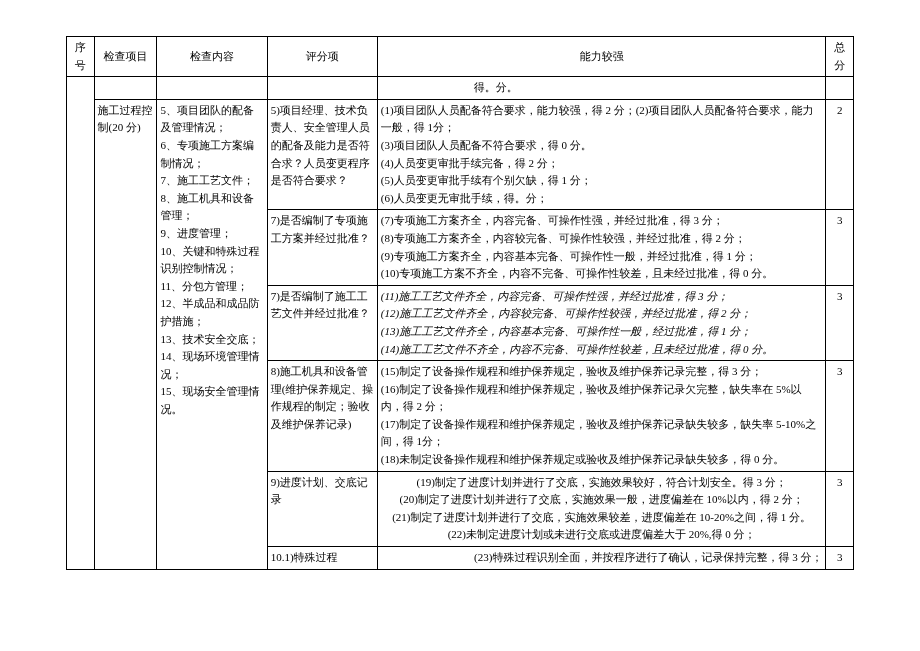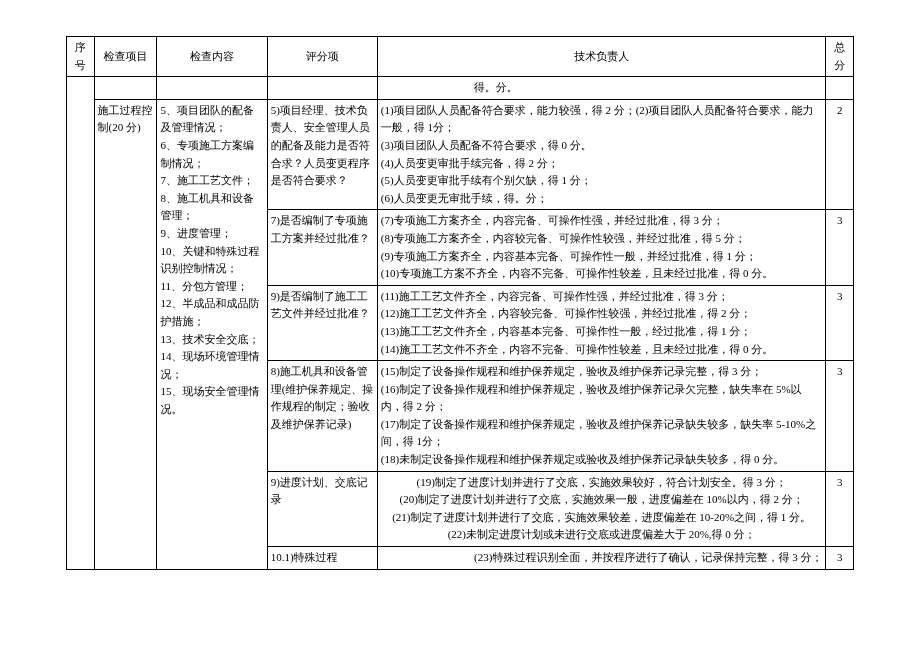--- a/index.html
+++ b/index.html
@@ -26,21 +26,21 @@
     <col class="col-item">
     <col class="col-criteria">
     <col class="col-score">
   </colgroup>
   <thead>
     <tr>
       <th>序号</th>
       <th>检查项目</th>
       <th>检查内容</th>
       <th>评分项</th>
-      <th>技术负责人</th>
+      <th>能力较强</th>
       <th>总分</th>
     </tr>
   </thead>
   <tbody>
     <tr>
       <td rowspan="7"></td>
       <td></td>
       <td></td>
       <td></td>
       <td style="padding-left:80px;margin-top:8px;"><span>得。分。</span></td>
@@ -65,29 +65,29 @@
 (3)项目团队人员配备不符合要求，得 0 分。
 (4)人员变更审批手续完备，得 2 分；
 (5)人员变更审批手续有个别欠缺，得 1 分；
 (6)人员变更无审批手续，得。分；</td>
       <td class="score">2</td>
     </tr>
 
     <tr>
       <td>7)是否编制了专项施工方案并经过批准？</td>
       <td style="white-space:pre-line;">(7)专项施工方案齐全，内容完备、可操作性强，并经过批准，得 3 分；
-(8)专项施工方案齐全，内容较完备、可操作性较强，并经过批准，得 5 分；
+(8)专项施工方案齐全，内容较完备、可操作性较强，并经过批准，得 2 分；
 (9)专项施工方案齐全，内容基本完备、可操作性一般，并经过批准，得 1 分；
 (10)专项施工方案不齐全，内容不完备、可操作性较差，且未经过批准，得 0 分。</td>
       <td class="score">3</td>
     </tr>
 
     <tr>
-      <td>9)是否编制了施工工艺文件并经过批准？</td>
-      <td style="white-space:pre-line;">(11)施工工艺文件齐全，内容完备、可操作性强，并经过批准，得 3 分；
+      <td>7)是否编制了施工工艺文件并经过批准？</td>
+      <td style="white-space:pre-line;font-style:italic;">(11)施工工艺文件齐全，内容完备、可操作性强，并经过批准，得 3 分；
 (12)施工工艺文件齐全，内容较完备、可操作性较强，并经过批准，得 2 分；
 (13)施工工艺文件齐全，内容基本完备、可操作性一般，经过批准，得 1 分；
 (14)施工工艺文件不齐全，内容不完备、可操作性较差，且未经过批准，得 0 分。</td>
       <td class="score">3</td>
     </tr>
 
     <tr>
       <td>8)施工机具和设备管理(维护保养规定、操作规程的制定；验收及维护保养记录)</td>
       <td style="white-space:pre-line;">(15)制定了设备操作规程和维护保养规定，验收及维护保养记录完整，得 3 分；
 (16)制定了设备操作规程和维护保养规定，验收及维护保养记录欠完整，缺失率在 5%以内，得 2 分；

